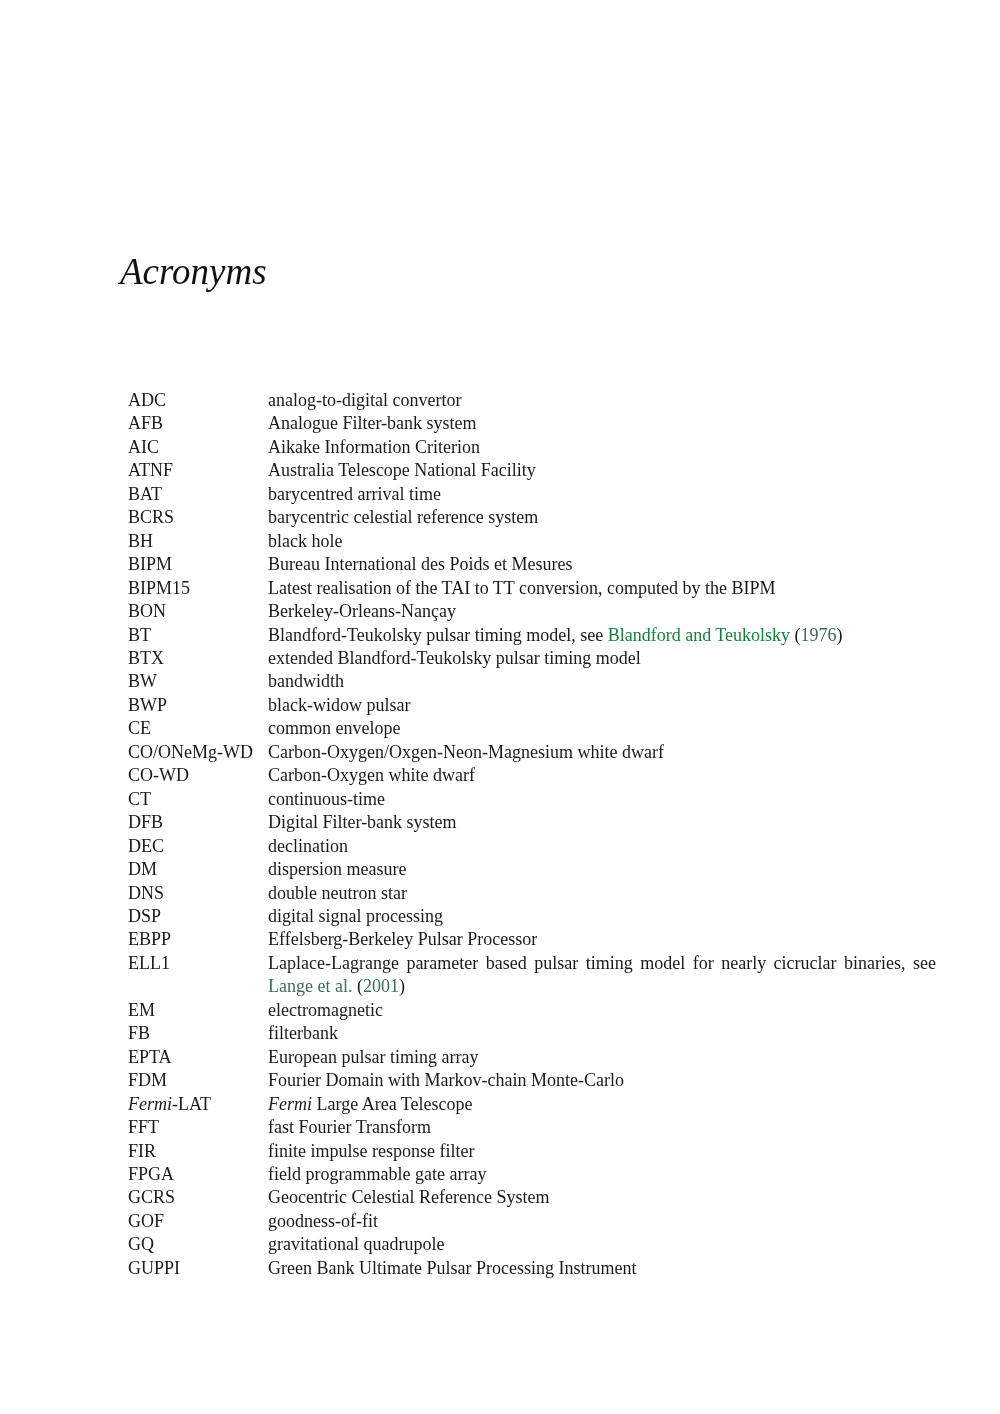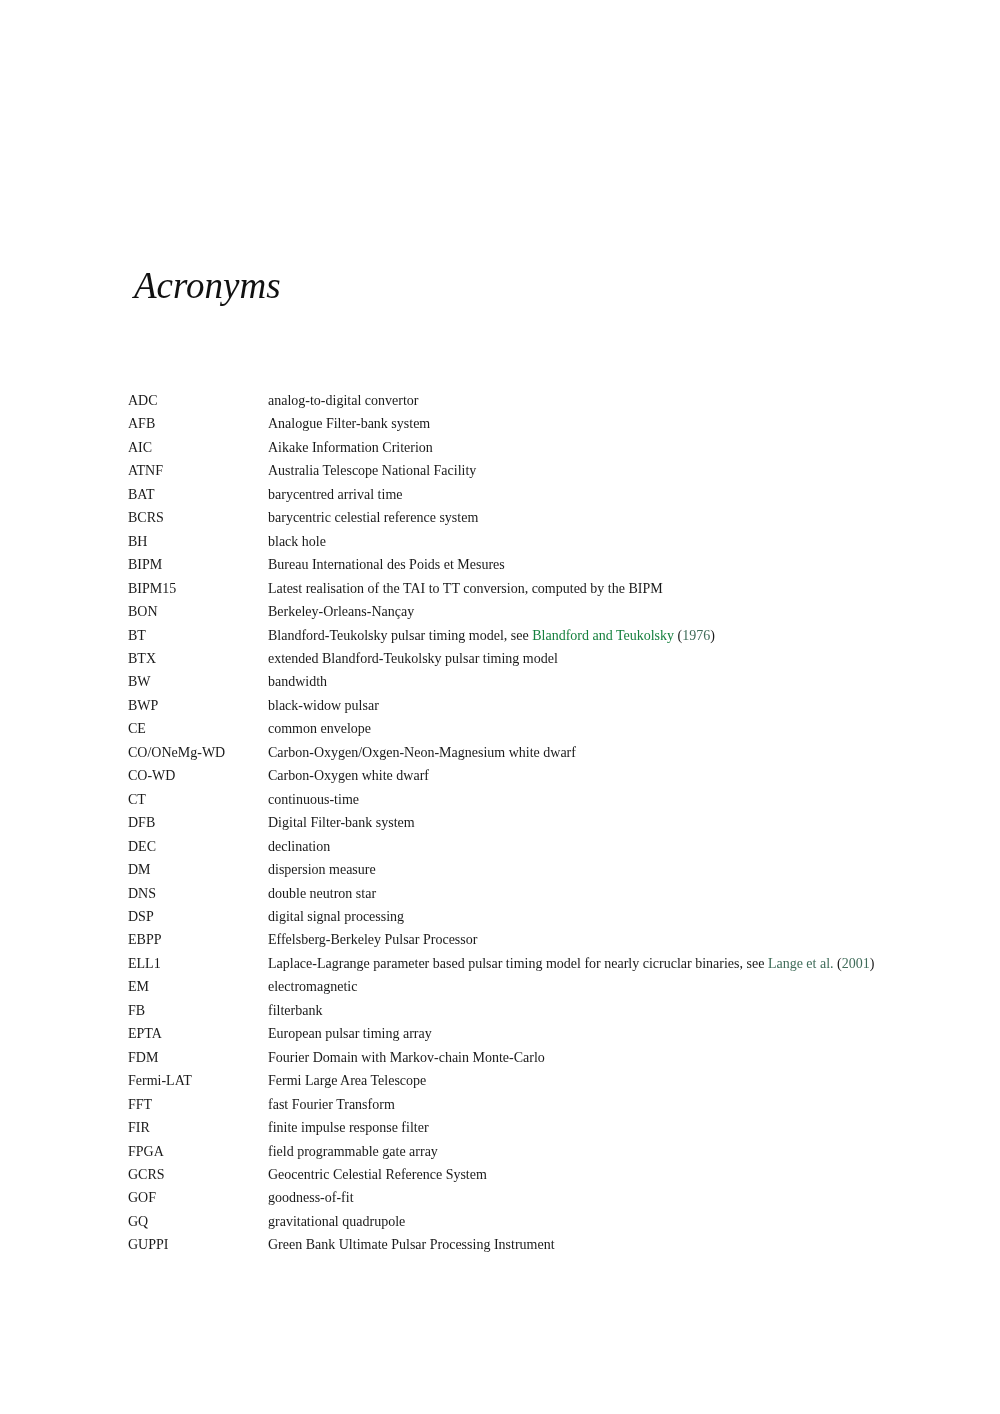--- a/index.html
+++ b/index.html
@@ -12,54 +12,54 @@
       height: 1414px;
       position: relative;
       overflow: hidden;
       font-family: "Liberation Serif", "DejaVu Serif", serif;
       color: #1a1a1a;
     }
     .page-title {
       position: absolute;
       left: 118px;
       top: 248px;
-      margin: 16px;
+      margin: 2px;
       font-size: 37px;
       font-style: italic;
       font-weight: normal;
       letter-spacing: 0px;
       color: #111;
     }
     .acronym-list {
       position: absolute;
       left: 128px;
       top: 389px;
       width: 808px;
     }
     .row {
       display: flex;
-      font-size: 14px;
+      font-size: 18px;
       line-height: 23.45px;
     }
     .abbr {
       width: 140px;
       flex: 0 0 140px;
       white-space: nowrap;
     }
     .desc {
       flex: 1 1 auto;
       text-align: justify;
       text-align-last: left;
     }
     .cite {
       color: #3e6b58;
       text-decoration: none;
       cursor: pointer;
     }
-    .it { }
+    .it { font-style: italic; }
   </style>
 </head>
 <body>
 
 <h1 class="page-title">Acronyms</h1>
 
 <div class="acronym-list" id="acronym-list">
     <div class="row">
       <div class="abbr"><span>ADC</span></div>
       <div class="desc"><span>analog-to-digital convertor</span></div>

